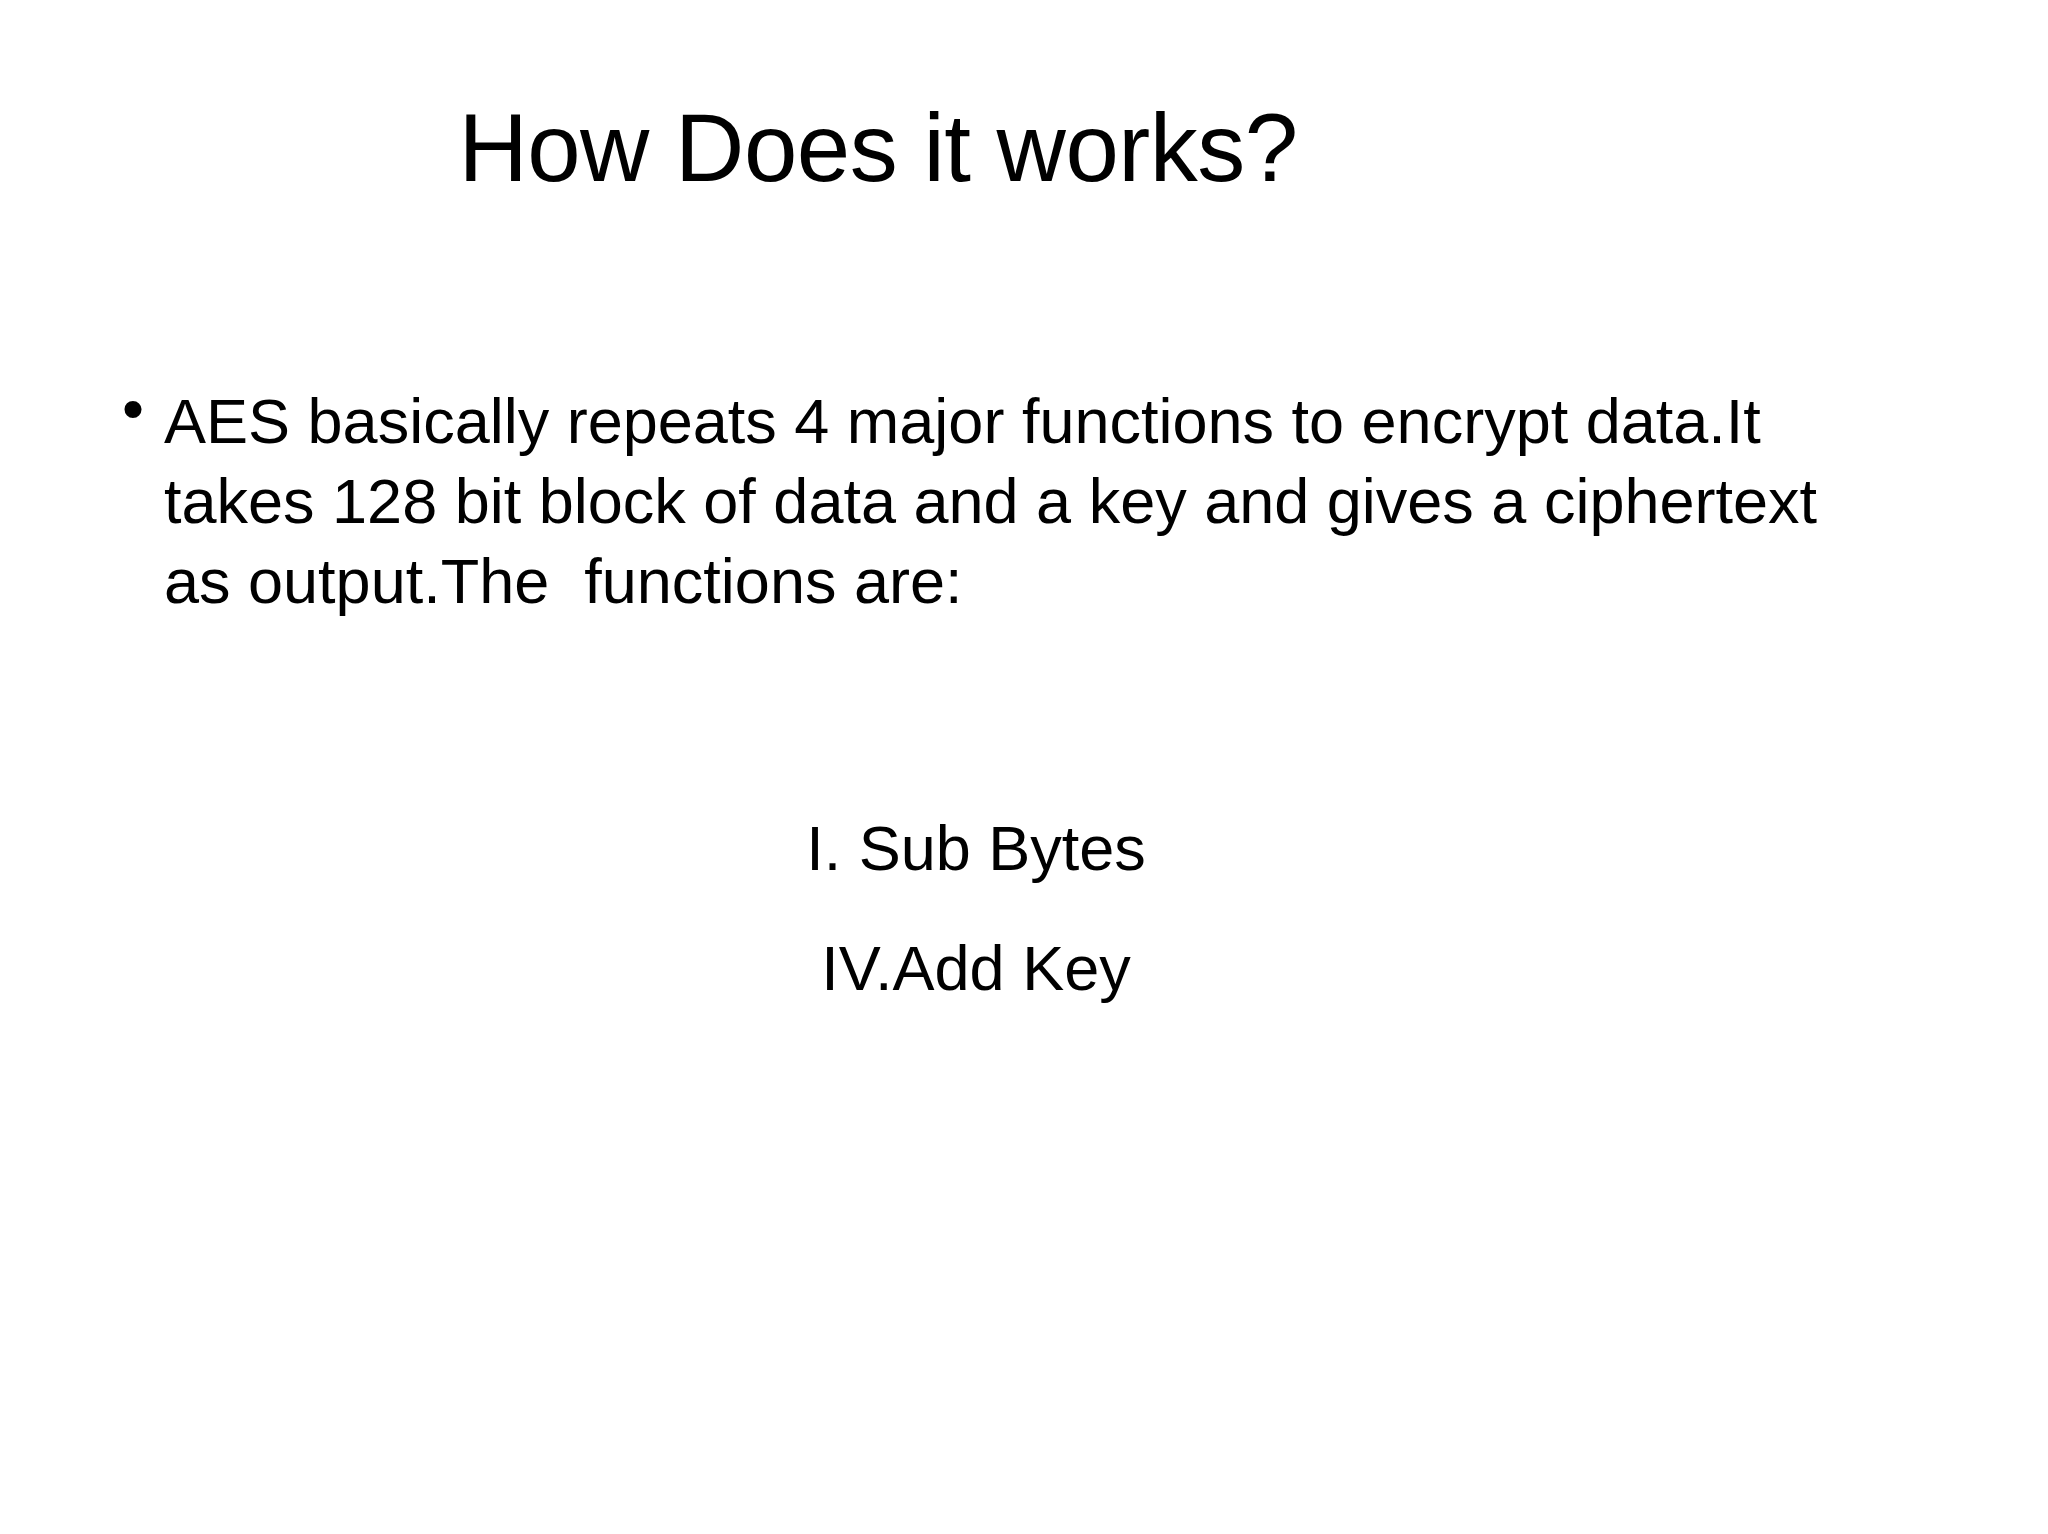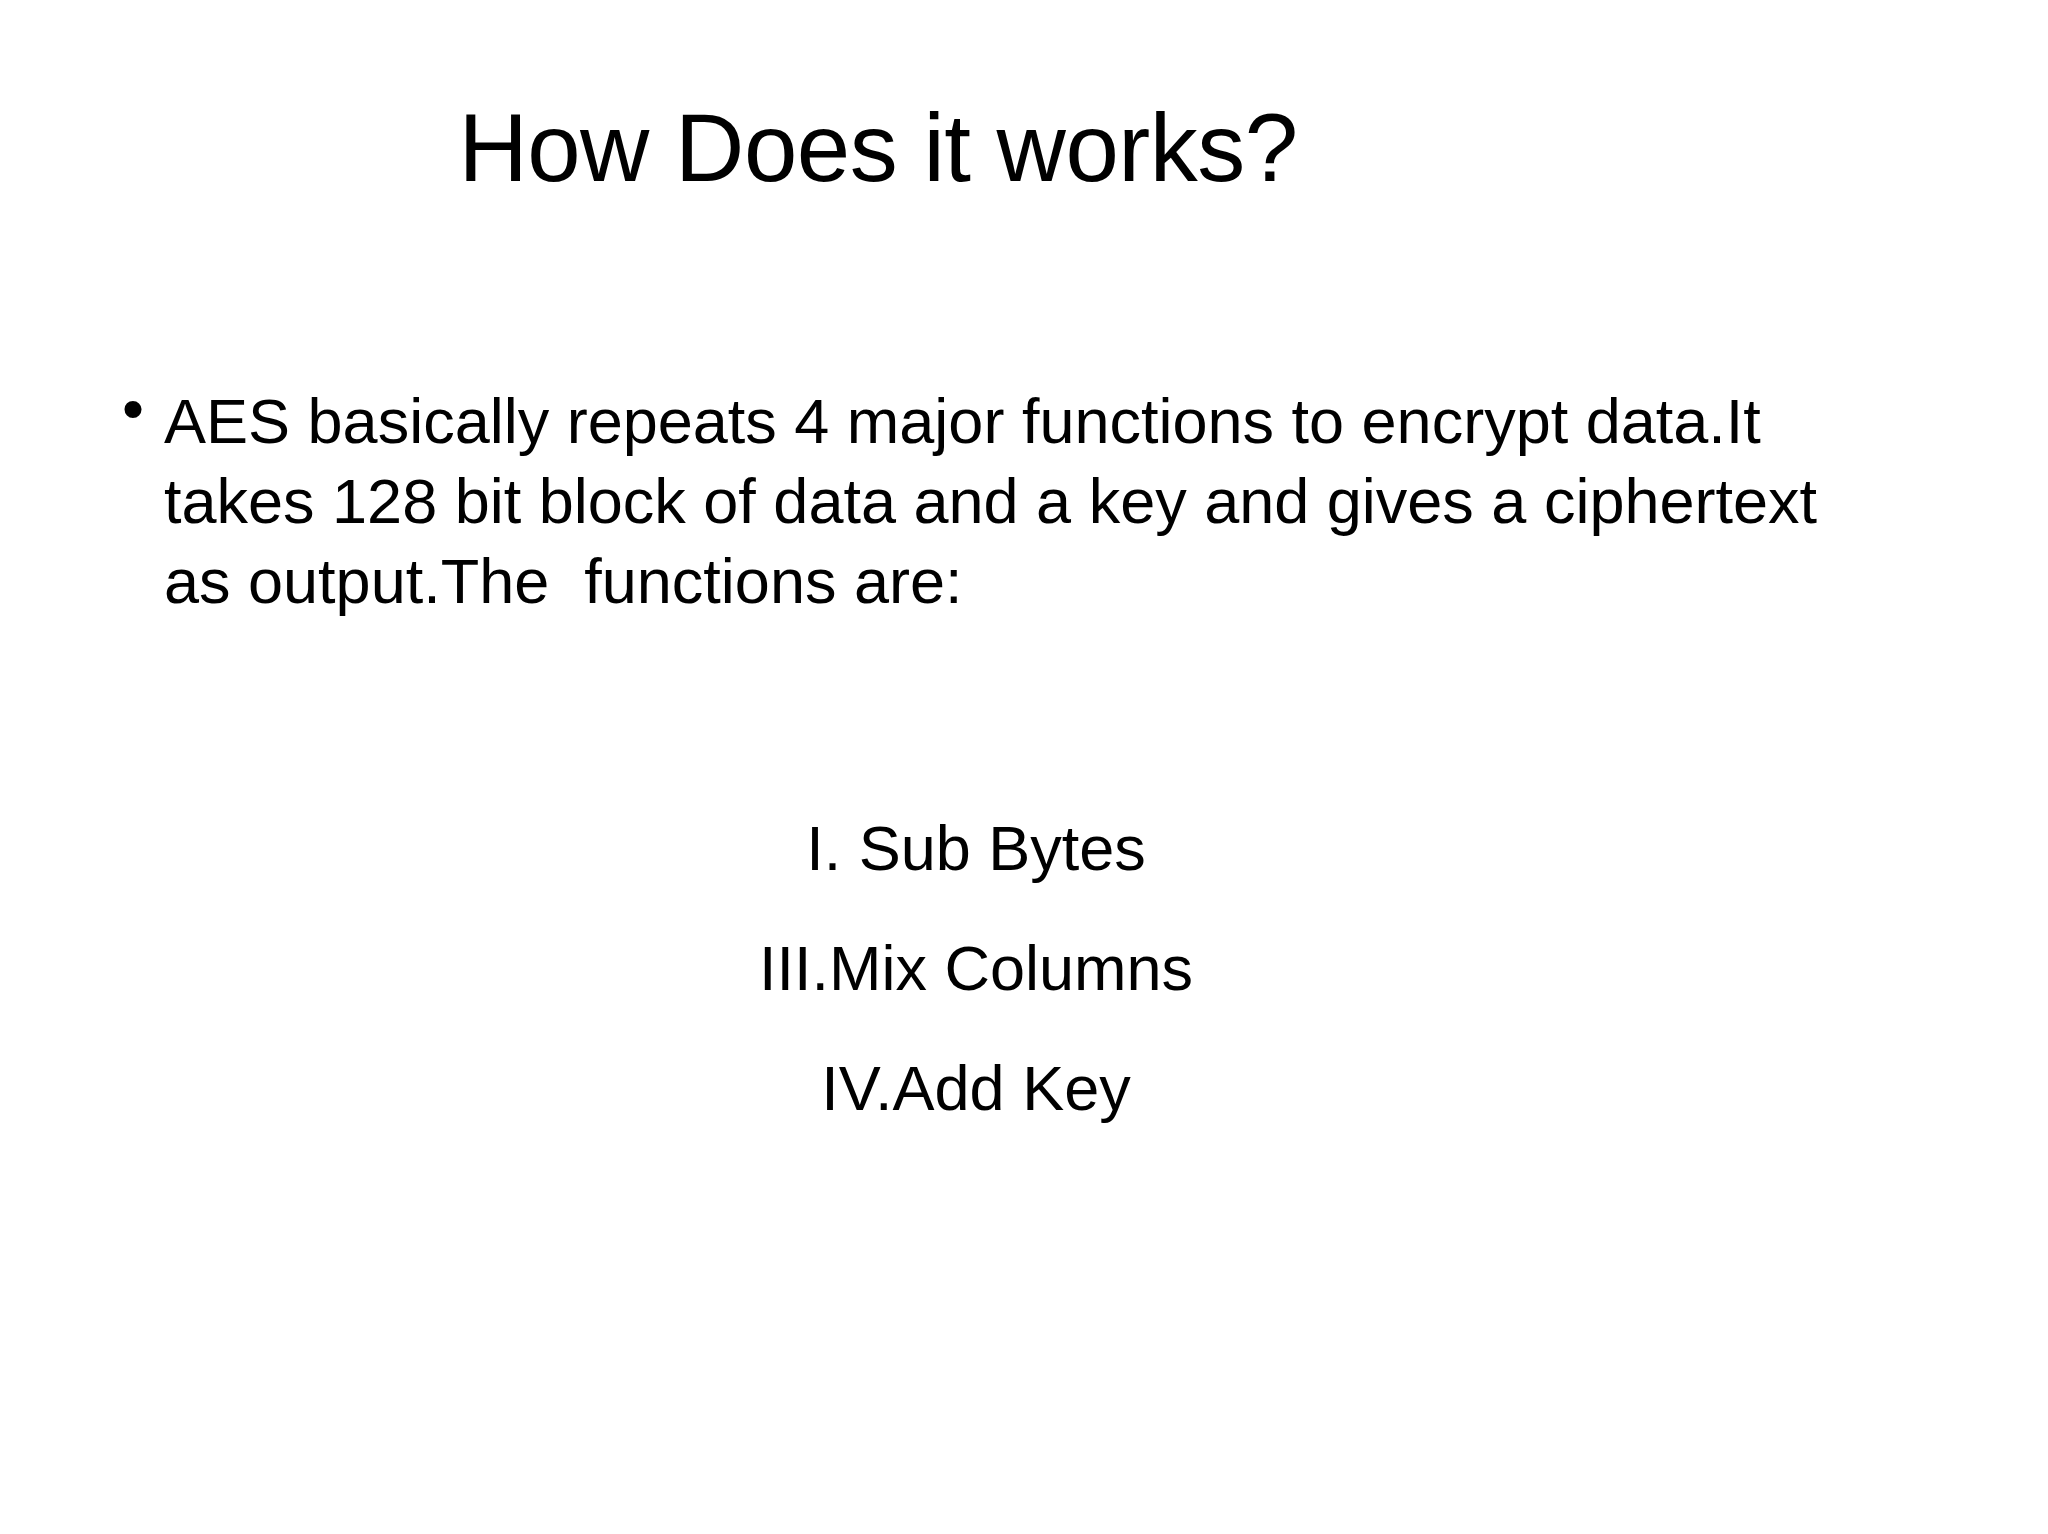--- a/index.html
+++ b/index.html
@@ -95,17 +95,16 @@
 
   <div class="body-block">
     <div class="bullet-row">
       <span class="bullet-marker">•</span>
       <span class="bullet-text">AES basically repeats 4 major functions to encrypt data.It takes 128 bit block of data and a key and gives a ciphertext as output.The  functions are:</span>
     </div>
   </div>
 
   <div class="list-block">
     <div class="list-item">I. Sub Bytes</div>
-    <div class="list-item">III.Mix Columns</div>
     <div class="list-item">IV.Add Key</div>
   </div>
 
 </div>
 
 </body></html>

